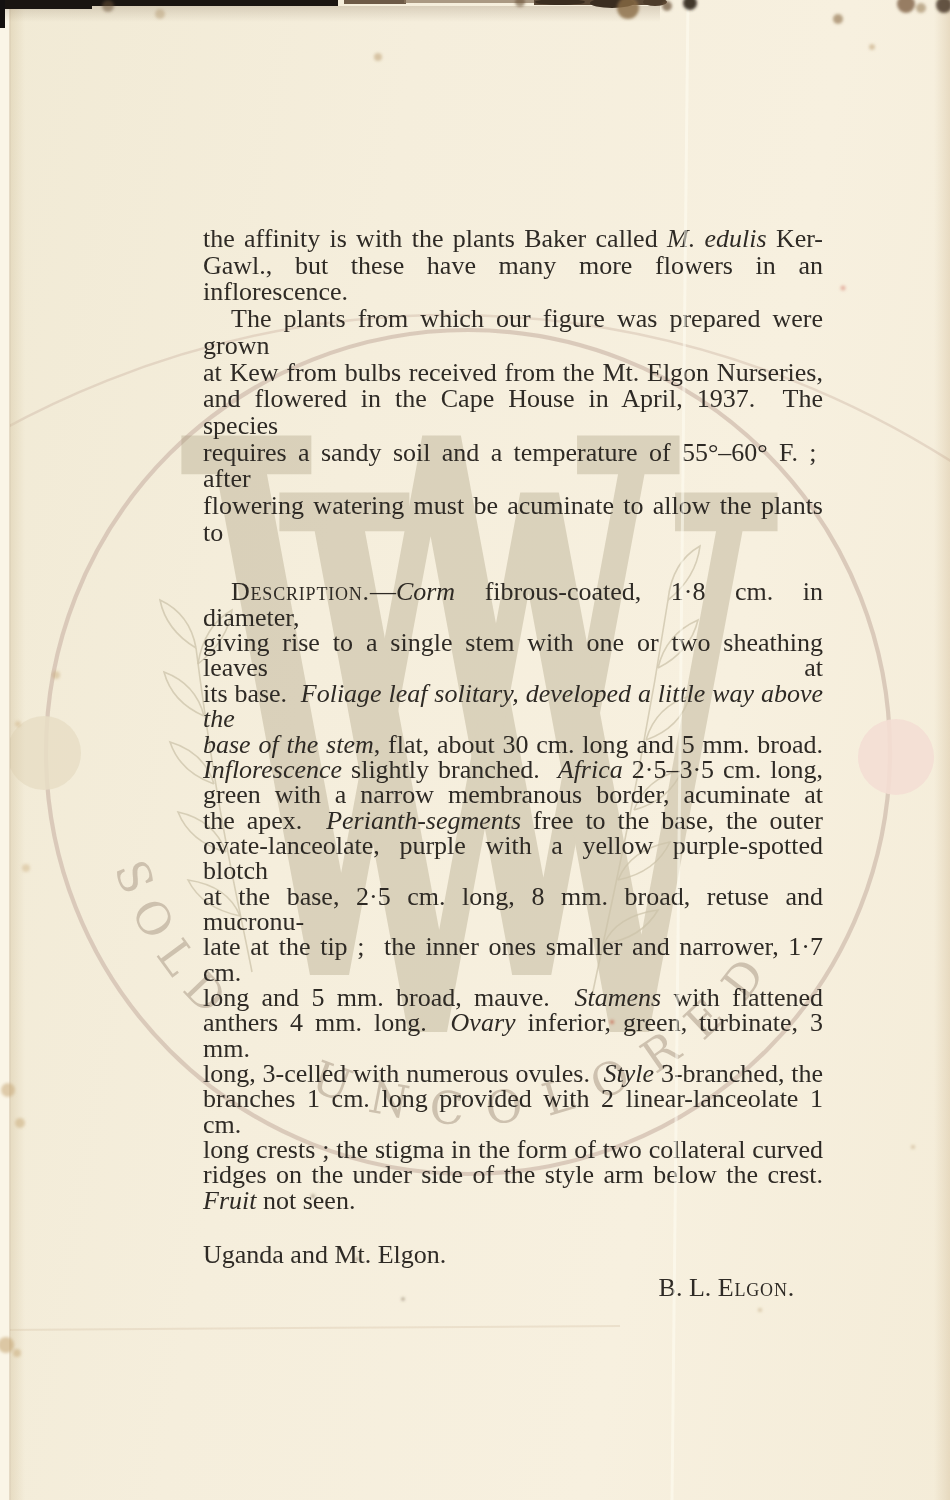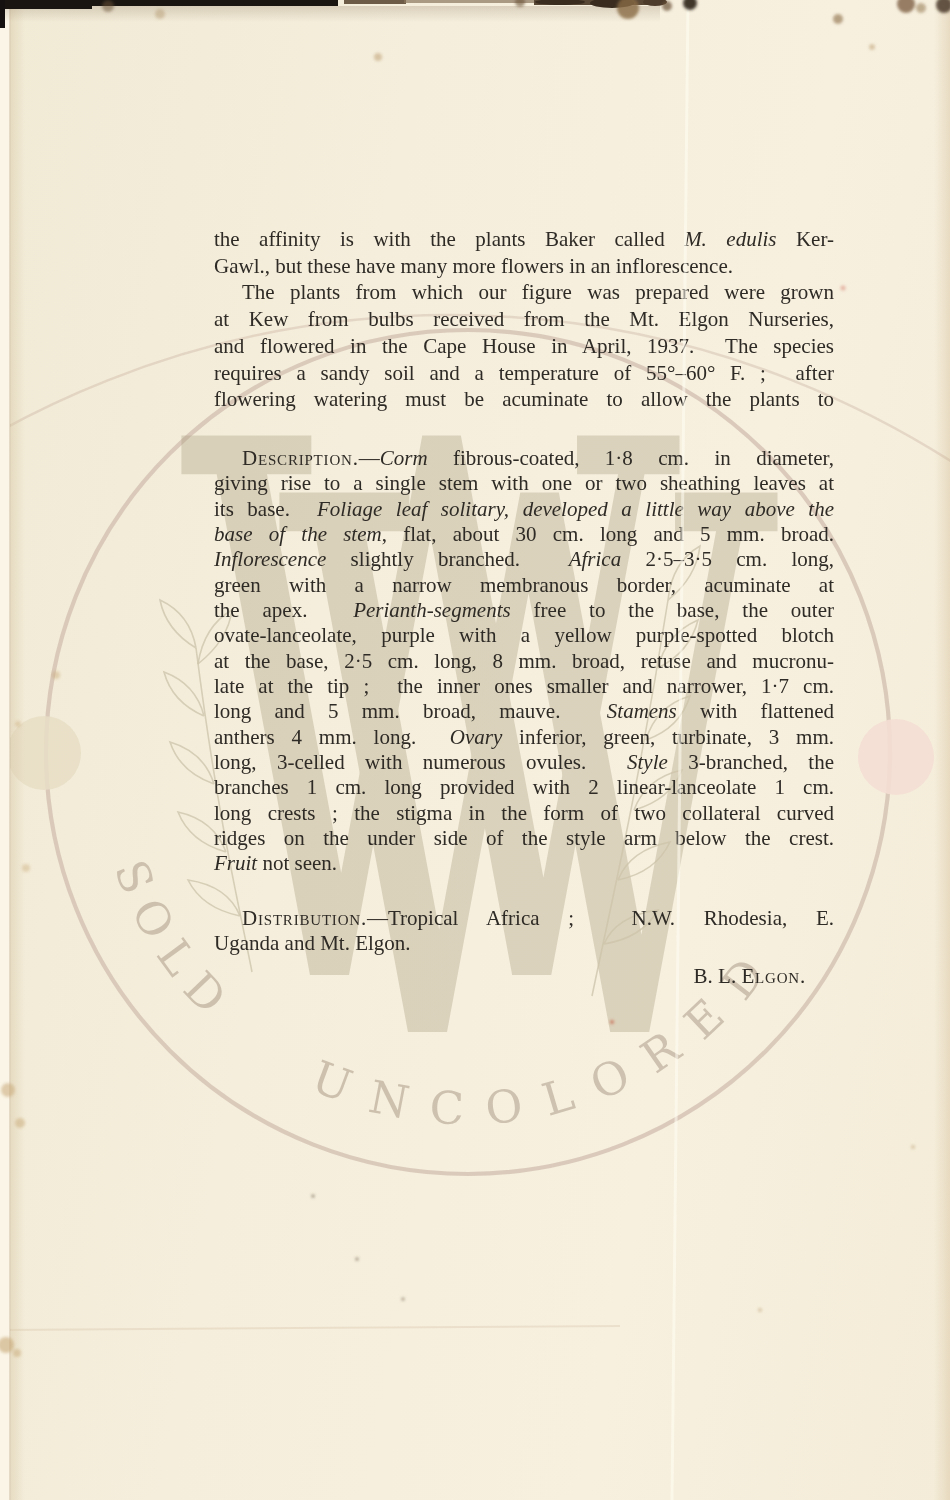--- a/index.html
+++ b/index.html
@@ -5,22 +5,22 @@
   html,body{margin:0;padding:0;background:#888;}
   .page{
     position:relative;
     width:950px;height:1500px;
     background:linear-gradient(100deg,#f1ead5 0%,#f5eedc 35%,#f7f0df 70%,#f4ecd8 100%);
     overflow:hidden;
     font-family:"Liberation Serif", serif;
   }
   svg.layer{position:absolute;left:0;top:0;pointer-events:none;}
   .text-block{
-    position:absolute;left:214px;top:226px;width:620px;
-    font-size:21px;color:#2e2a25;z-index:3;
+    position:absolute;left:203px;top:226px;width:620px;
+    font-size:26px;color:#2e2a25;z-index:3;
   }
   .para{--lh:26.7px;}
   .tline{
     line-height:var(--lh);
     text-align:justify;text-align-last:justify;
     white-space:normal;
   }
   .tline.last{text-align-last:left;}
   .para.sig .tline{text-align:right;text-align-last:right;padding-right:28px;}
   .indent{text-indent:28px;}
@@ -173,21 +173,20 @@
         <div class="tline"><span>late at the tip&nbsp;;&nbsp; the inner ones smaller and narrower, 1·7 cm.</span></div>
         <div class="tline"><span>long and 5 mm. broad, mauve.&nbsp; </span><span class="it">Stamens</span><span> with flattened</span></div>
         <div class="tline"><span>anthers 4 mm. long.&nbsp; </span><span class="it">Ovary</span><span> inferior, green, turbinate, 3 mm.</span></div>
         <div class="tline"><span>long, 3-celled with numerous ovules.&nbsp; </span><span class="it">Style</span><span> 3-branched, the</span></div>
         <div class="tline"><span>branches 1 cm. long provided with 2 linear-lanceolate 1 cm.</span></div>
         <div class="tline"><span>long crests&nbsp;; the stigma in the form of two collateral curved</span></div>
         <div class="tline"><span>ridges on the under side of the style arm below the crest.</span></div>
         <div class="tline last"><span class="it">Fruit</span><span> not seen.</span></div>
       </div>
       <div class="para" style="margin-top: 29px; --lh: 25.5px;">
-        <div class="tline indent"><span class="sc">Distribution.</span><span>—Tropical Africa&nbsp;;&nbsp; N.W. Rhodesia, E.</span></div>
         <div class="tline last"><span>Uganda and Mt. Elgon.</span></div>
       </div>
       <div class="para sig" style="margin-top: 7px; --lh: 25.5px;">
         <div class="tline last"><span>B. L. </span><span class="sc">Elgon.</span></div>
       </div>
     </div>
 
 </div>
 
 </body></html>

